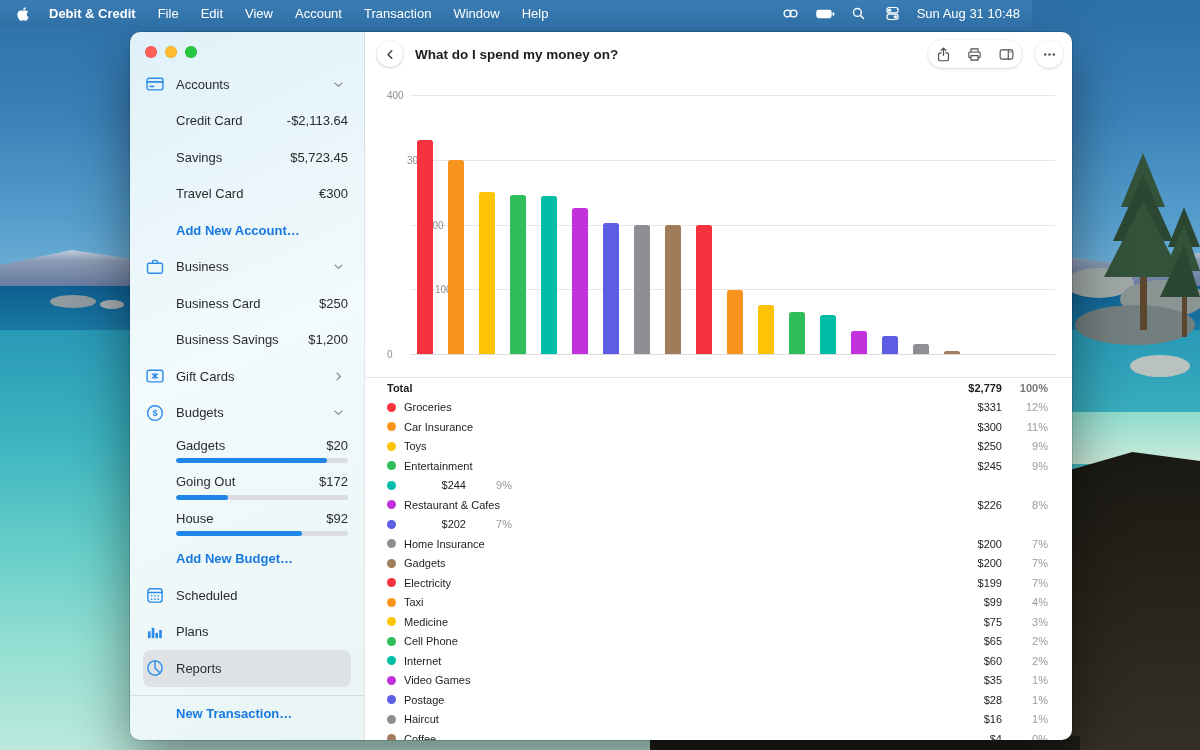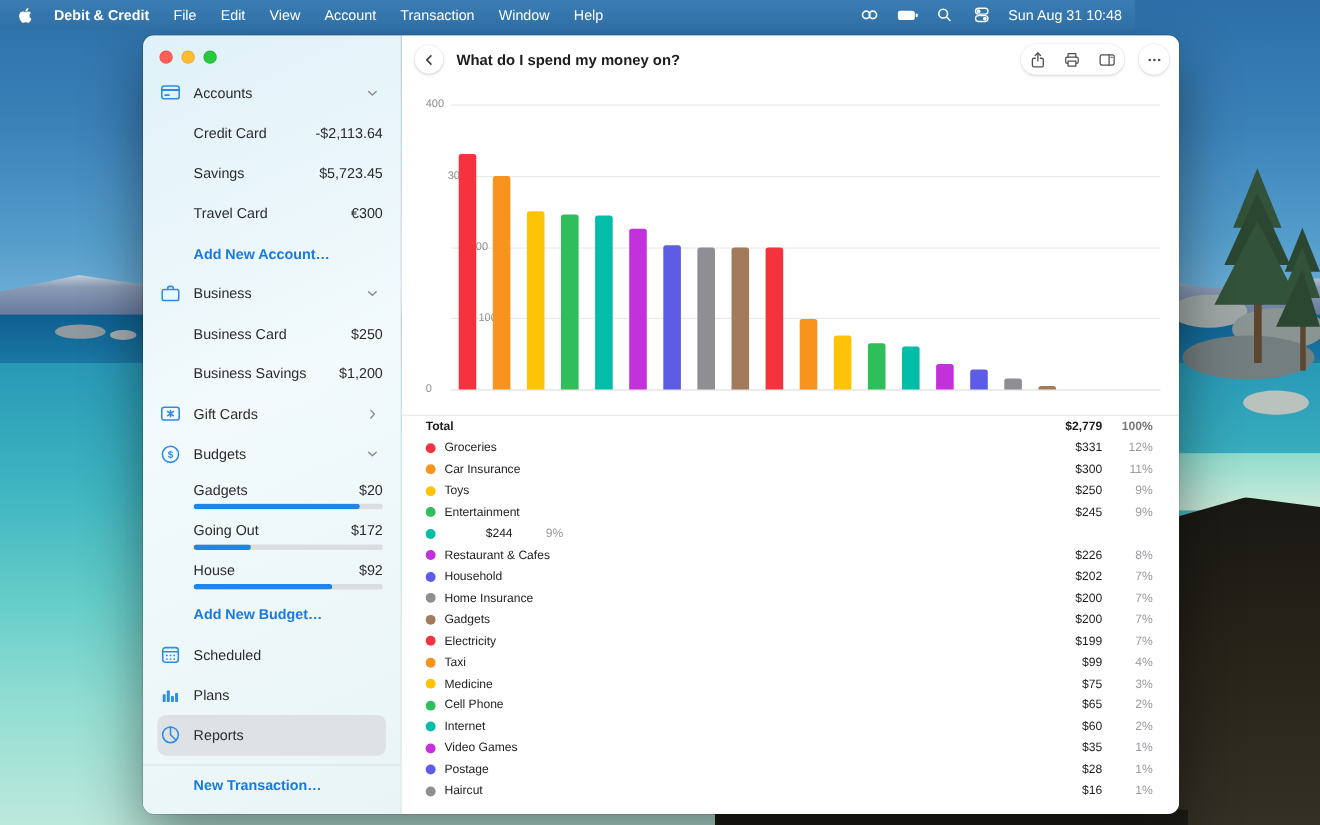--- a/index.html
+++ b/index.html
@@ -439,21 +439,20 @@
             <span class="t-pct">9%</span>
           </div>
           <div class="t-row">
             <span class="t-dot" style="background: rgb(194, 49, 220);"></span>
             <span class="t-label">Restaurant &amp; Cafes</span>
             <span class="t-amount">$226</span>
             <span class="t-pct">8%</span>
           </div>
           <div class="t-row">
             <span class="t-dot" style="background: rgb(93, 92, 229);"></span>
-            <span class="t-label">Household</span>
             <span class="t-amount">$202</span>
             <span class="t-pct">7%</span>
           </div>
           <div class="t-row">
             <span class="t-dot" style="background: rgb(142, 142, 147);"></span>
             <span class="t-label">Home Insurance</span>
             <span class="t-amount">$200</span>
             <span class="t-pct">7%</span>
           </div>
           <div class="t-row">
@@ -503,16 +502,22 @@
             <span class="t-label">Postage</span>
             <span class="t-amount">$28</span>
             <span class="t-pct">1%</span>
           </div>
           <div class="t-row">
             <span class="t-dot" style="background: rgb(142, 142, 147);"></span>
             <span class="t-label">Haircut</span>
             <span class="t-amount">$16</span>
             <span class="t-pct">1%</span>
           </div>
+          <div class="t-row">
+            <span class="t-dot" style="background: rgb(162, 123, 91);"></span>
+            <span class="t-label">Coffee</span>
+            <span class="t-amount">$4</span>
+            <span class="t-pct">0%</span>
+          </div>
         </div>
     </div>
   </div>
 </div>
 
 </body></html>

